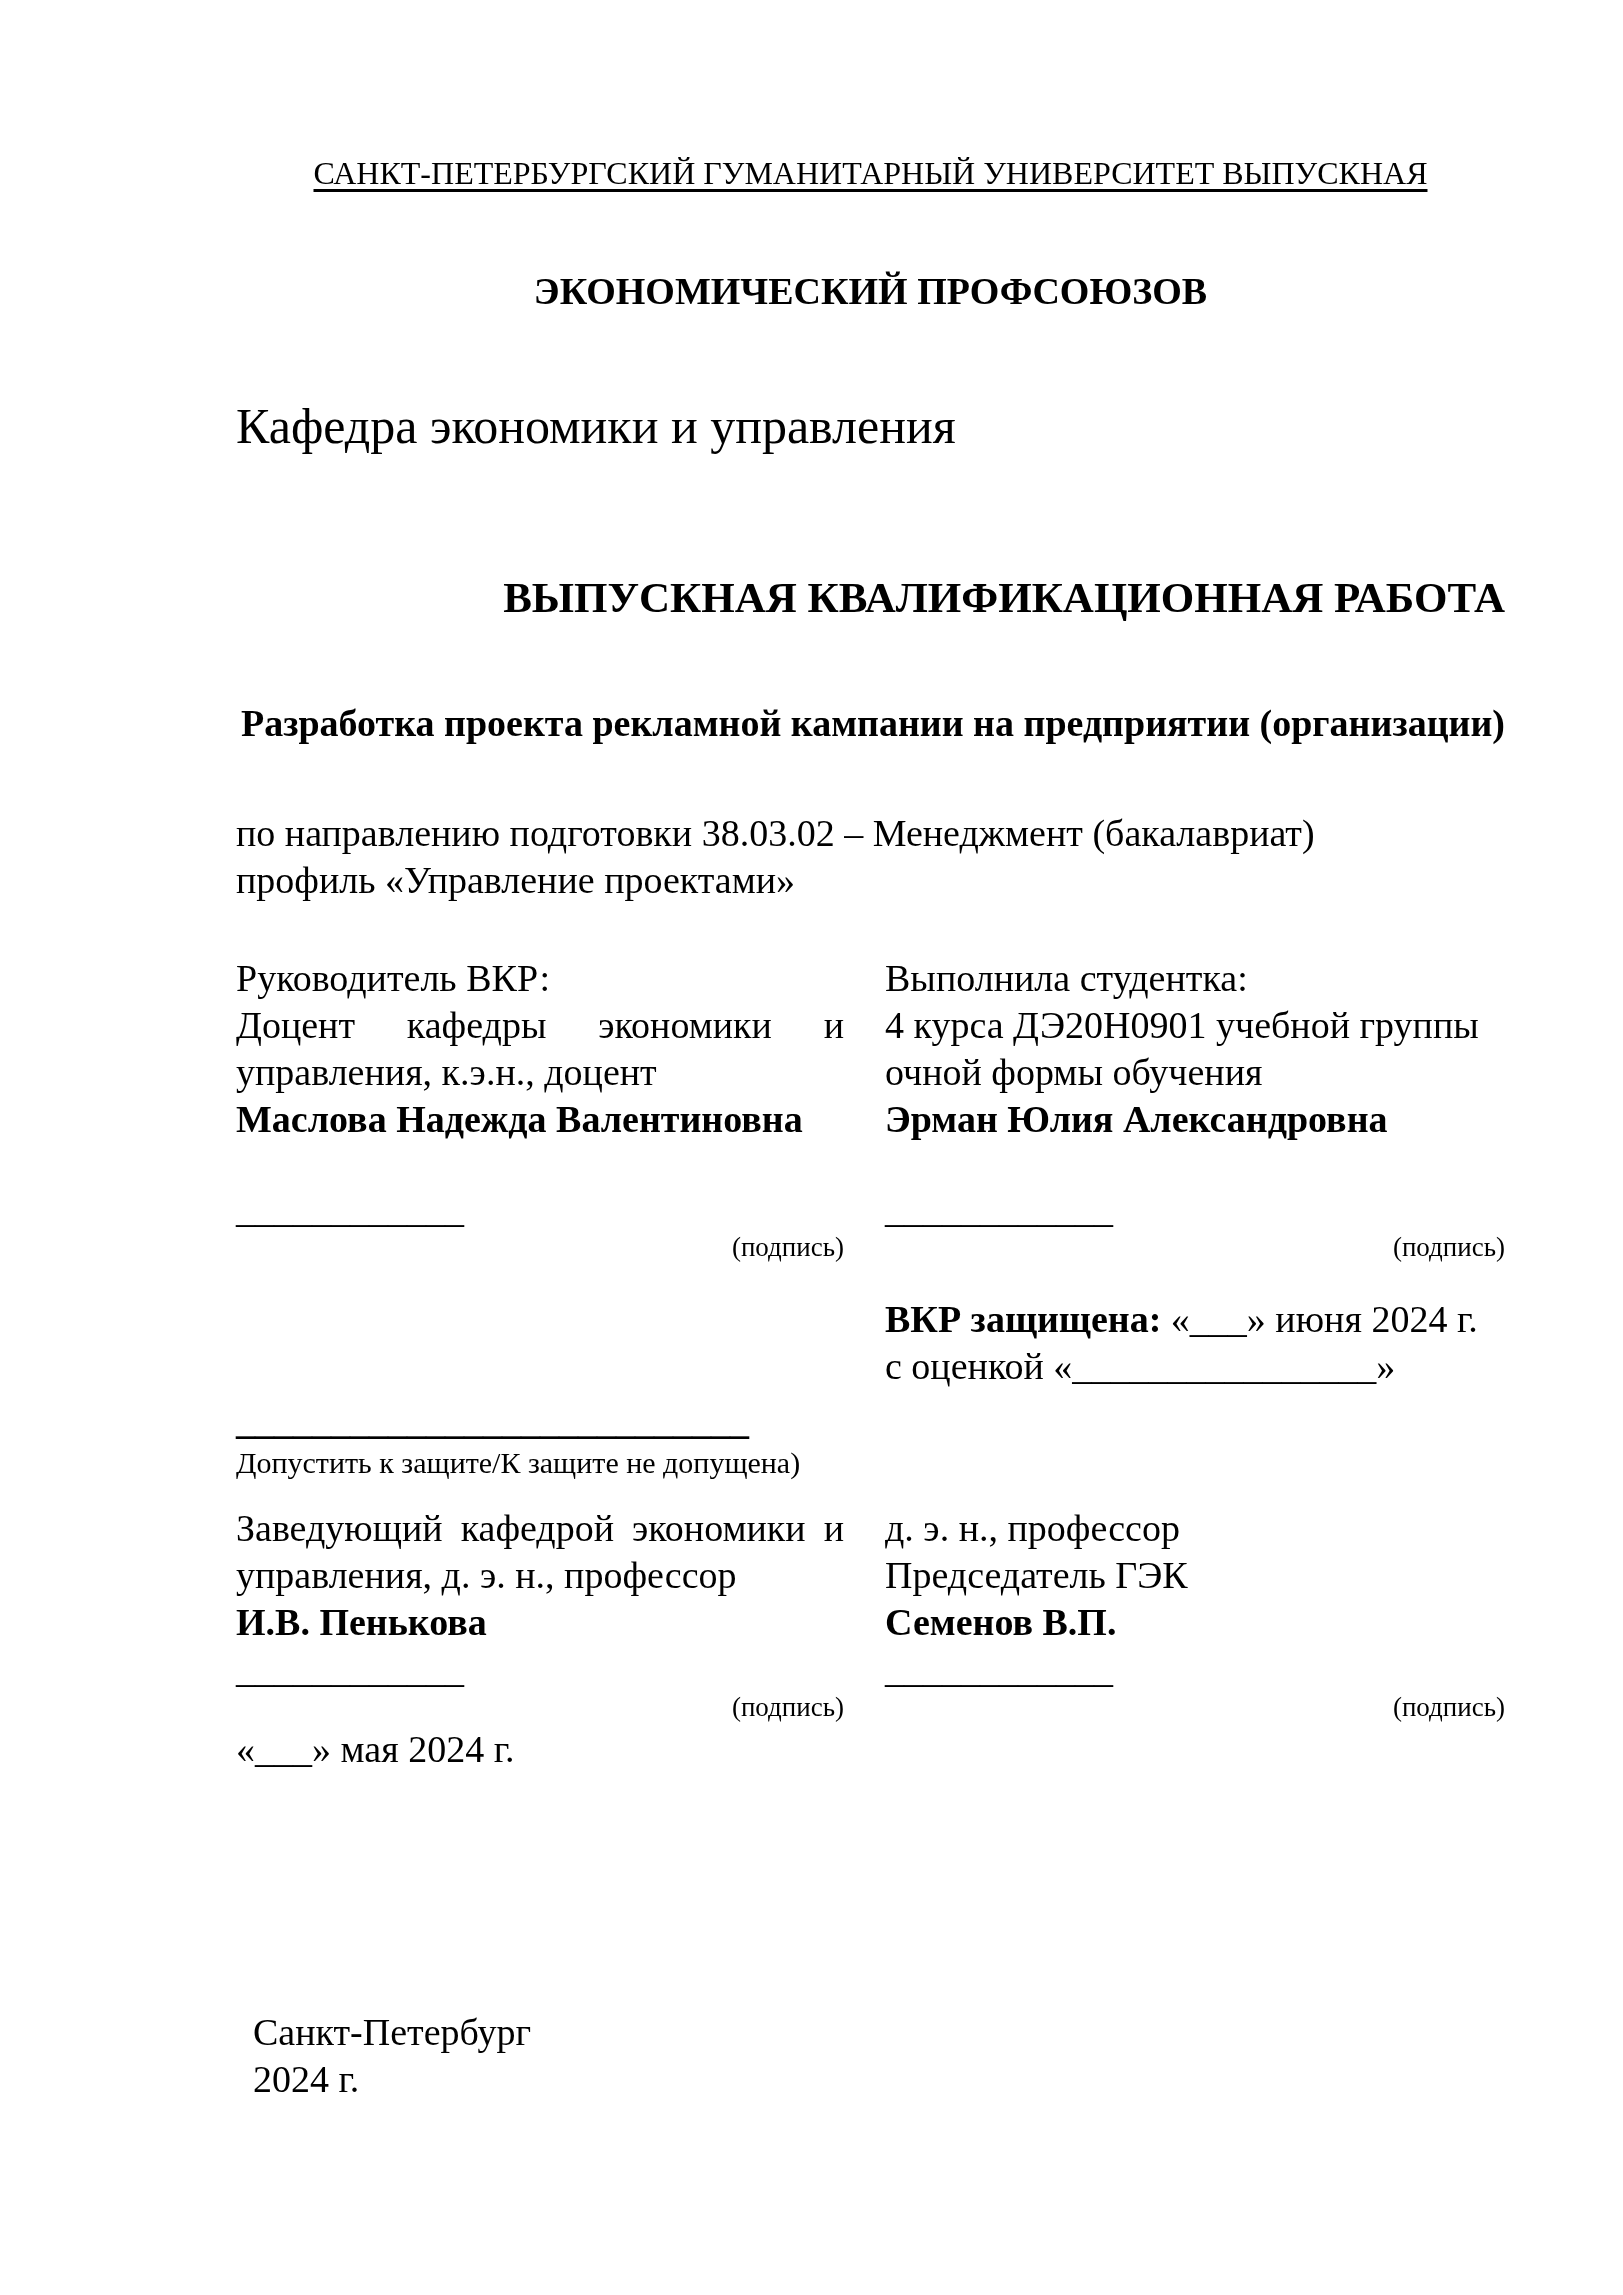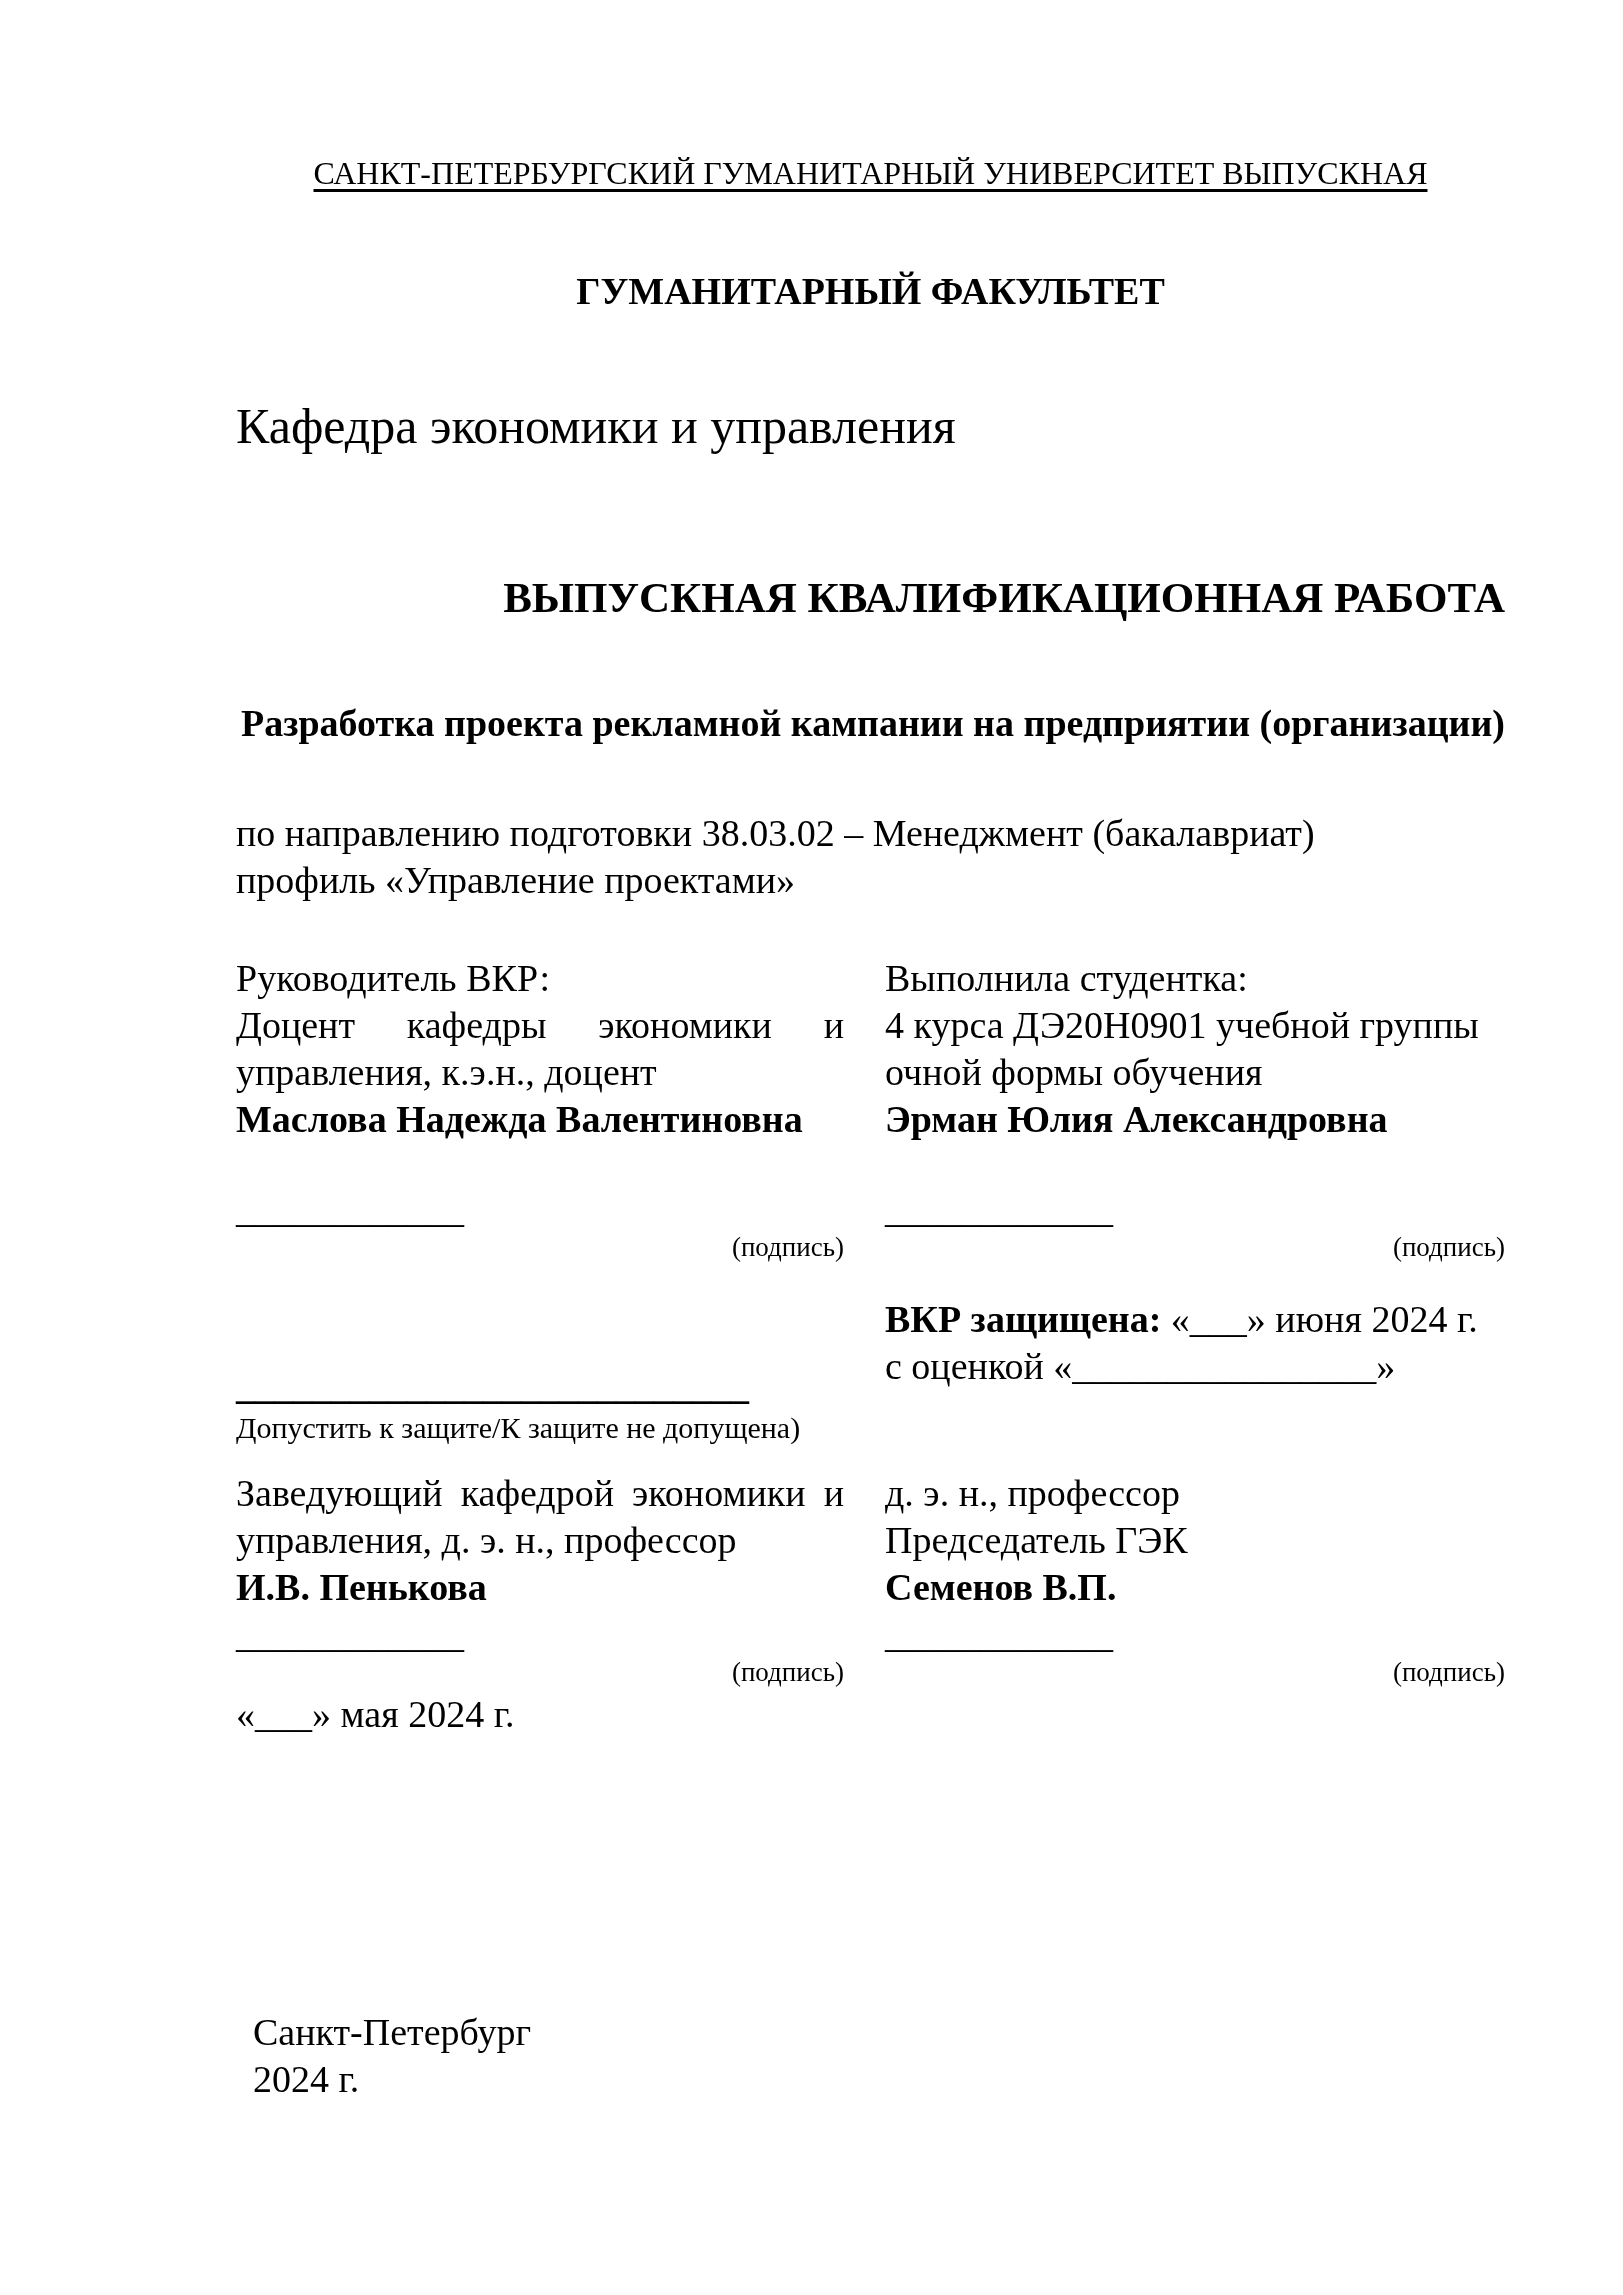--- a/index.html
+++ b/index.html
@@ -74,21 +74,21 @@
   .sig-block { margin-top: 43px; }
   .sig-line { letter-spacing: 0; }
   .sig-label {
     font-size: 27px;
     line-height: 28px;
     padding-left: 9.4px;
     text-align: right;
   }
 
   .admission-block { margin-top: 102px; }
-  .admission-line { font-weight: bold; }
+  .admission-line { font-weight: bold; margin-top: 35px; }
   .admission-label {
     font-size: 30px;
     line-height: 36px;
   }
 
   .defense-block { margin-top: 35px; }
 
   .row3 { margin-top: 23.6px; }
 
   .head-date { margin-top: 4.7px; }
@@ -103,21 +103,21 @@
     line-height: 47px;
   }
 </style>
 </head>
 <body>
 
 <div class="page">
 
   <div class="university">САНКТ-ПЕТЕРБУРГСКИЙ ГУМАНИТАРНЫЙ УНИВЕРСИТЕТ ВЫПУСКНАЯ</div>
 
-  <div class="faculty">ГУМАНИТАРНЫЙ ФАКУЛЬТЕТ</div>
+  <div class="faculty">ЭКОНОМИЧЕСКИЙ ПРОФСОЮЗОВ</div>
 
   <div class="department">Кафедра экономики и управления</div>
 
   <div class="work-type">ВЫПУСКНАЯ КВАЛИФИКАЦИОННАЯ РАБОТА</div>
 
   <div class="thesis-title">Разработка проекта рекламной кампании на предприятии (организации)</div>
 
   <div class="program">
     <div>по направлению подготовки 38.03.02 – Менеджмент (бакалавриат)</div>
     <div>профиль «Управление проектами»</div>

